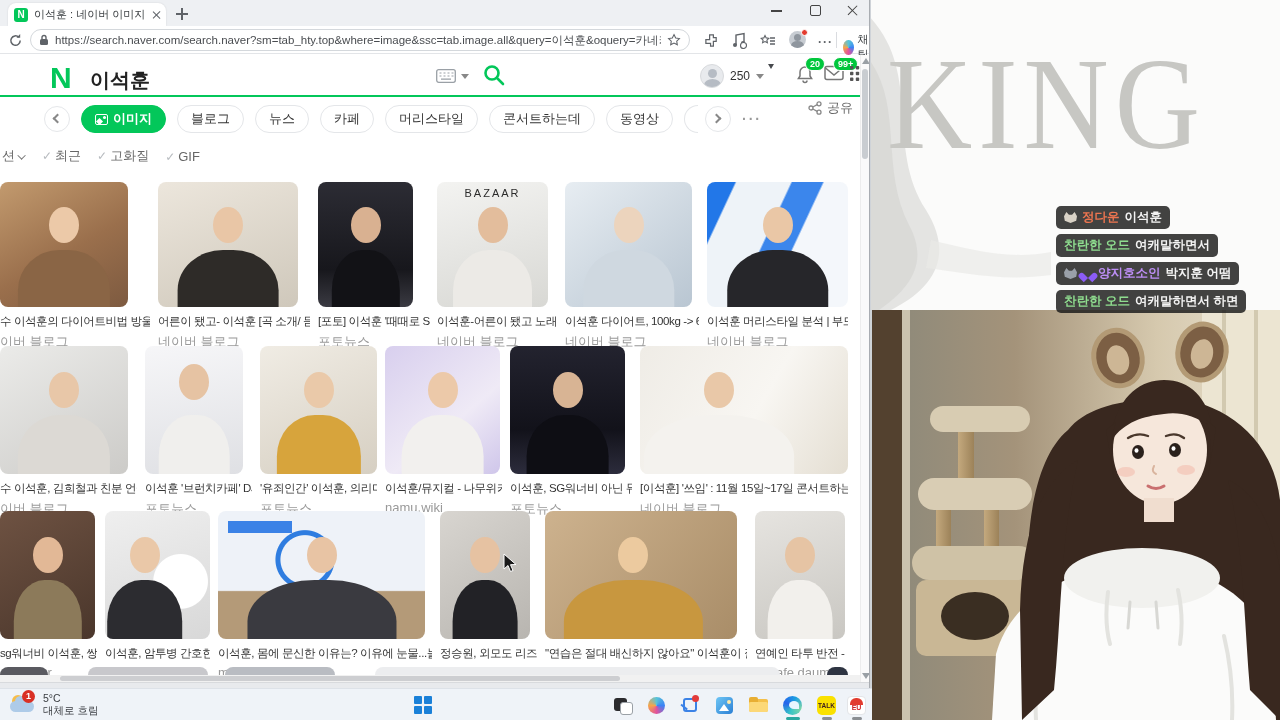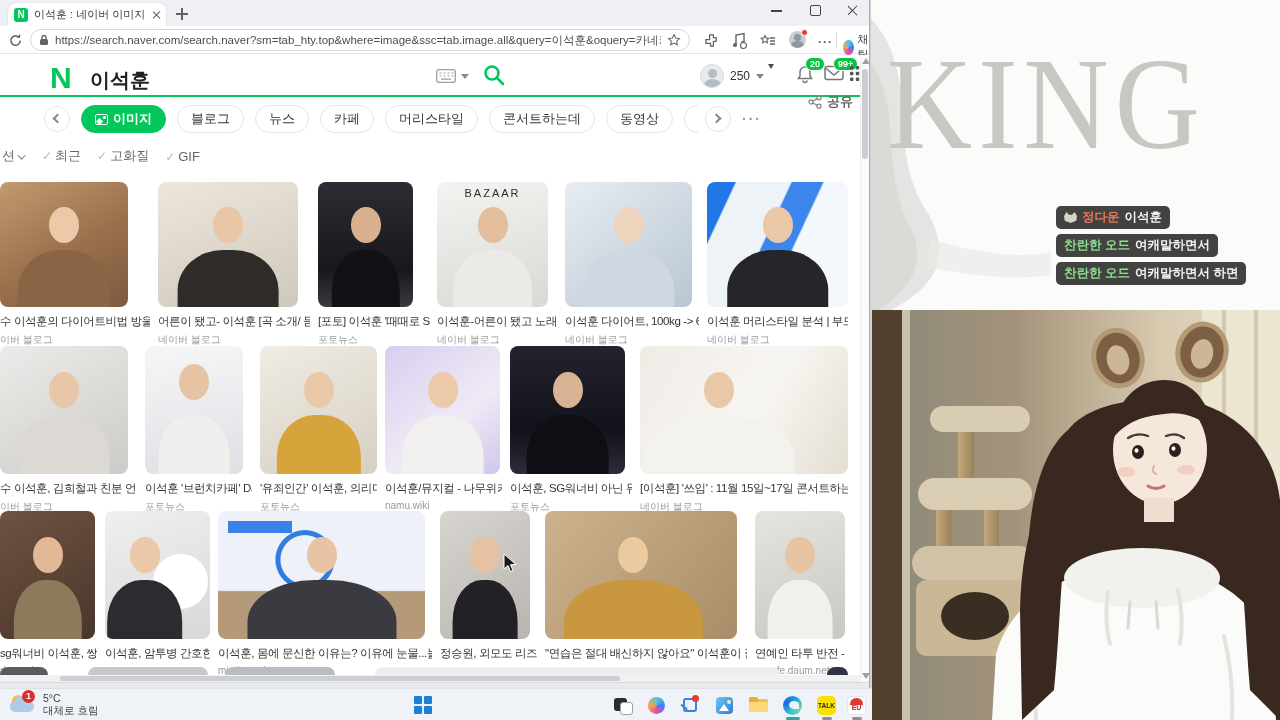--- a/index.html
+++ b/index.html
@@ -61,35 +61,35 @@
   .circ-btn { width:26px; height:26px; border-radius:50%; border:1px solid #e5e7ea; background:#fff; position:relative; flex:0 0 auto;}
   .chev { position:absolute; left:9px; top:8px; width:7px; height:7px; border-left:2px solid #888; border-bottom:2px solid #888; transform:rotate(45deg); }
   .chev-r { transform:rotate(225deg); left:7px; }
   .pill { height:28px; border:1px solid #e4e6e9; border-radius:15px; background:#fff; color:#333;
     font-size:13px; display:flex; align-items:center; padding:0 13px; white-space:nowrap; }
   .pill.active { background:#03c75a; border-color:#03c75a; color:#fff; font-weight:bold; gap:5px; }
   .img-ic { width:13px; height:11px; border:1.5px solid #fff; border-radius:2px; position:relative; overflow:hidden;}
   .img-ic::before { content:""; position:absolute; left:1px; top:4px; width:5px; height:5px; background:#fff; transform:rotate(45deg); }
   .img-ic::after { content:""; position:absolute; right:1px; top:1px; width:3px; height:3px; border-radius:50%; background:#fff; }
   .dots3 { letter-spacing:2px; color:#999; font-size:14px; font-weight:bold; }
-  .share { position:absolute; left:808px; top:38px; display:flex; align-items:center; gap:5px; font-size:13px; color:#666;font-weight:bold; }
+  .share { position:absolute; left:808px; top:44px; display:flex; align-items:center; gap:5px; font-size:13px; color:#666; }
 
   .filters { position:absolute; left:2px; top:92px; display:flex; align-items:center; gap:16px; font-size:13px; color:#666; }
   .fcheck { color:#b8bcc0; margin-right:3px; font-size:12px; }
   .opt-chev { display:inline-block; width:6px; height:6px; border-left:1.6px solid #777; border-bottom:1.6px solid #777; transform:rotate(-45deg) translateY(-2px); margin-left:5px; }
 
   
   .gitem { position:absolute; }
   .thumb { width:100%; border-radius:8px; position:relative; overflow:hidden; }
   .ph::before { content:""; position:absolute; left:var(--px,50%); top:var(--hy,20%); width:30px; height:36px;
     border-radius:50%; background:var(--skin,#e8c5a5); transform:translateX(-50%); }
   .ph::after { content:""; position:absolute; left:var(--px,50%); bottom:0; width:72%; height:46%;
     border-radius:45% 45% 0 0 / 70% 70% 0 0; background:var(--cloth,#444); transform:translateX(-50%); }
   .cap { font-size:11.5px; color:#333; margin-top:7px; white-space:nowrap; overflow:hidden; letter-spacing:-0.4px; }
-  .src { font-size:10px; color:#999; margin-top:4px; white-space:nowrap; overflow:hidden; }
+  .src { font-size:13px; color:#999; margin-top:4px; white-space:nowrap; overflow:hidden; }
   .bazaar { position:absolute; left:0; right:0; top:5px; text-align:center; font-family:Liberation Sans, sans-serif;
     font-size:11px; letter-spacing:2px; color:#2b2b2b; z-index:2;}
   .sliver { position:absolute; border-radius:8px 8px 0 0; top:612px; height:10px; }
 
   
   .vscroll { position:absolute; right:0; top:0; bottom:0; width:9px; background:#fafafa; border-left:1px solid #ededed; }
   .vthumb { position:absolute; left:1px; width:6px; top:14px; height:90px; background:#c9cdd1; border-radius:3px; }
   .varrow { position:absolute; left:1px; width:0; height:0; border-left:4px solid transparent; border-right:4px solid transparent; }
   .va-up { top:3px; border-bottom:6px solid #9aa0a5; }
   .va-dn { bottom:3px; border-top:6px solid #9aa0a5; }
@@ -434,20 +434,26 @@
     <div class="cbubble">
       <span class="catbadge"></span>
       <span class="cname" style="color: rgb(238, 117, 80);">정다운</span>
       <span>이석훈</span>
     </div>
     <div class="cbubble">
       <span class="cname" style="color: rgb(143, 221, 143);">찬란한 오드</span>
       <span>여캐말하면서</span>
     </div>
     <div class="cbubble">
+      <span class="catbadge gray"></span>
+      <span class="heart"></span>
+      <span class="cname" style="color: rgb(189, 142, 245);">양지호소인</span>
+      <span>박지훈 어떰</span>
+    </div>
+    <div class="cbubble">
       <span class="cname" style="color: rgb(143, 221, 143);">찬란한 오드</span>
       <span>여캐말하면서 하면</span>
     </div>
   </div>
 
   <div class="webcam">
     <svg width="408" height="410" viewBox="0 0 408 410">
       <defs>
         <linearGradient id="wall" x1="0" y1="0" x2="1" y2="0">
           <stop offset="0" stop-color="#8a887a"></stop>

